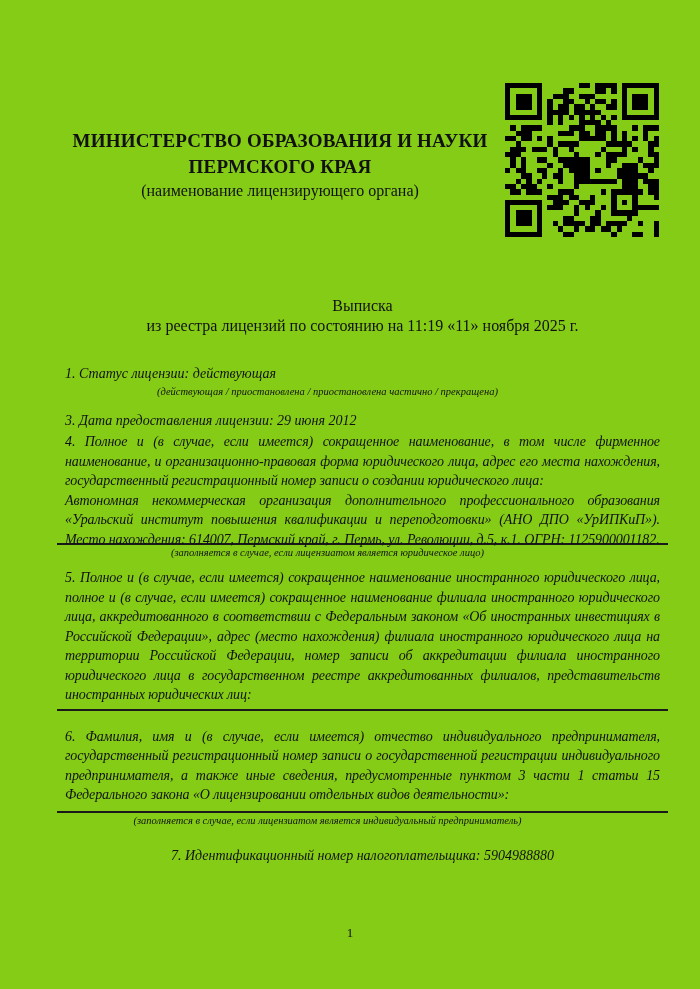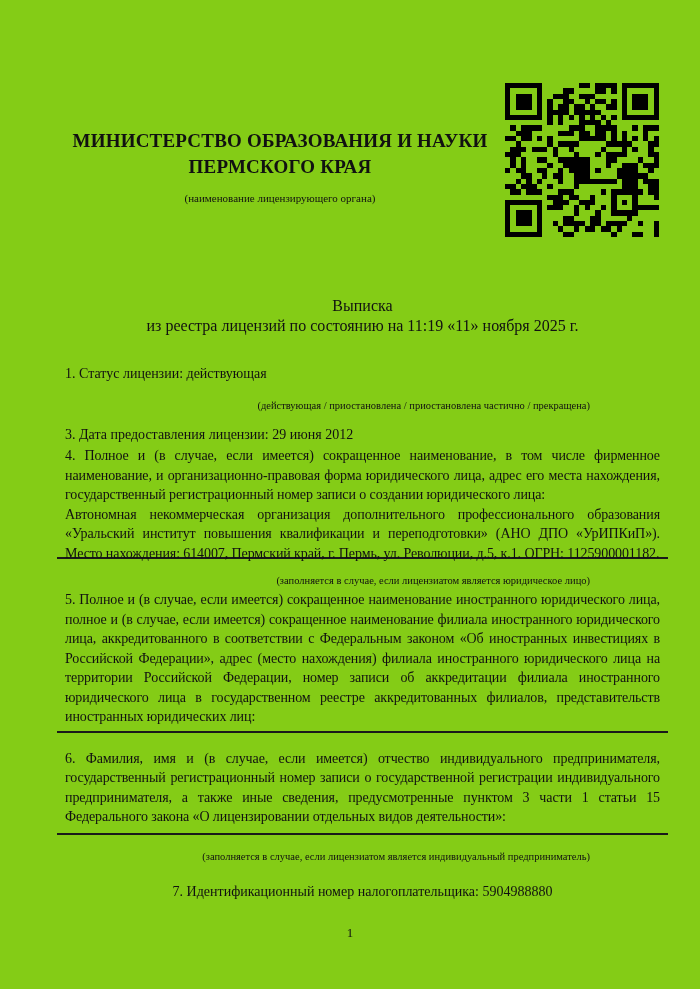--- a/index.html
+++ b/index.html
@@ -11,52 +11,52 @@
     font-family:"Liberation Serif","DejaVu Serif",serif;
     overflow:hidden;
     margin:0 auto;
   }
   
   .org-block{
     position:absolute;left:60px;top:128px;width:440px;
     text-align:center;
   }
   .org-name{font-weight:bold;font-size:19px;line-height:26px;letter-spacing:.2px;}
-  .org-caption{font-size:11px;line-height:13px;margin-top:12px;}
+  .org-caption{font-size:16px;line-height:13px;margin-top:4px;}
   .qr{
     position:absolute;left:505px;top:83px;width:154px;height:154px;
   }
   .qr svg{display:block;width:154px;height:154px;fill:#000;}
   
   .doc-title{
     position:absolute;left:65px;top:296px;width:595px;
     text-align:center;font-size:16px;line-height:20px;
   }
   
   .body{
     position:absolute;left:65px;top:364px;width:595px;
-    font-size:14px;line-height:20px;
+    font-size:14px;line-height:20px;font-style:italic;
   }
   .line-item{white-space:nowrap;}
   .item-caption{
-    width:525px;text-align:right;
-    font-size:10.5px;line-height:14px;margin-top:15px;
+    width:525px;text-align:center;
+    font-size:10.5px;line-height:14px;margin-top:1px;
   }
   .para{
     text-align:justify;line-height:19.5px;letter-spacing:-0.1px;
     margin:0;
   }
   .rule{
     height:2px;background:#1a1a1a;
     margin-left:-8px;width:611px;
   }
   .mt16{margin-top:16px;}
   .mt13{margin-top:1px;}
   .mt12{margin-top:12px;}
-  .mt4{margin-top:2px;}
+  .mt4{margin-top:8px;}
   .rule-tight{margin-top:-6px;}
   .rule-gap{margin-top:4px;}
   .rule-gap6{margin-top:6px;}
   .item7{margin-top:18px;text-align:center;}
   
   .page-number{
     position:absolute;left:0;top:925px;width:700px;
     text-align:center;font-size:13px;
   }
 </style>

